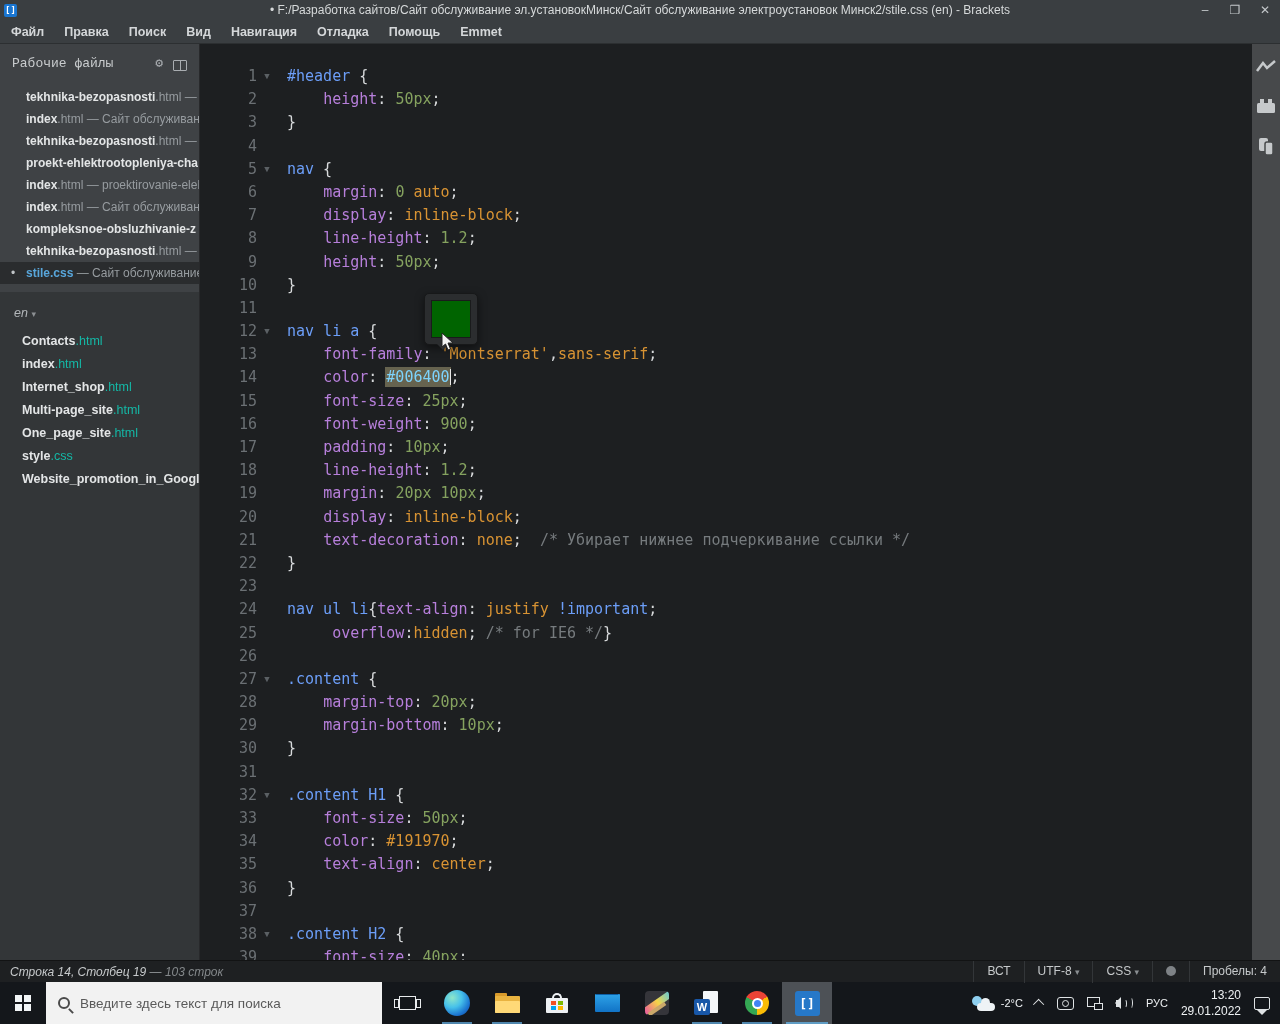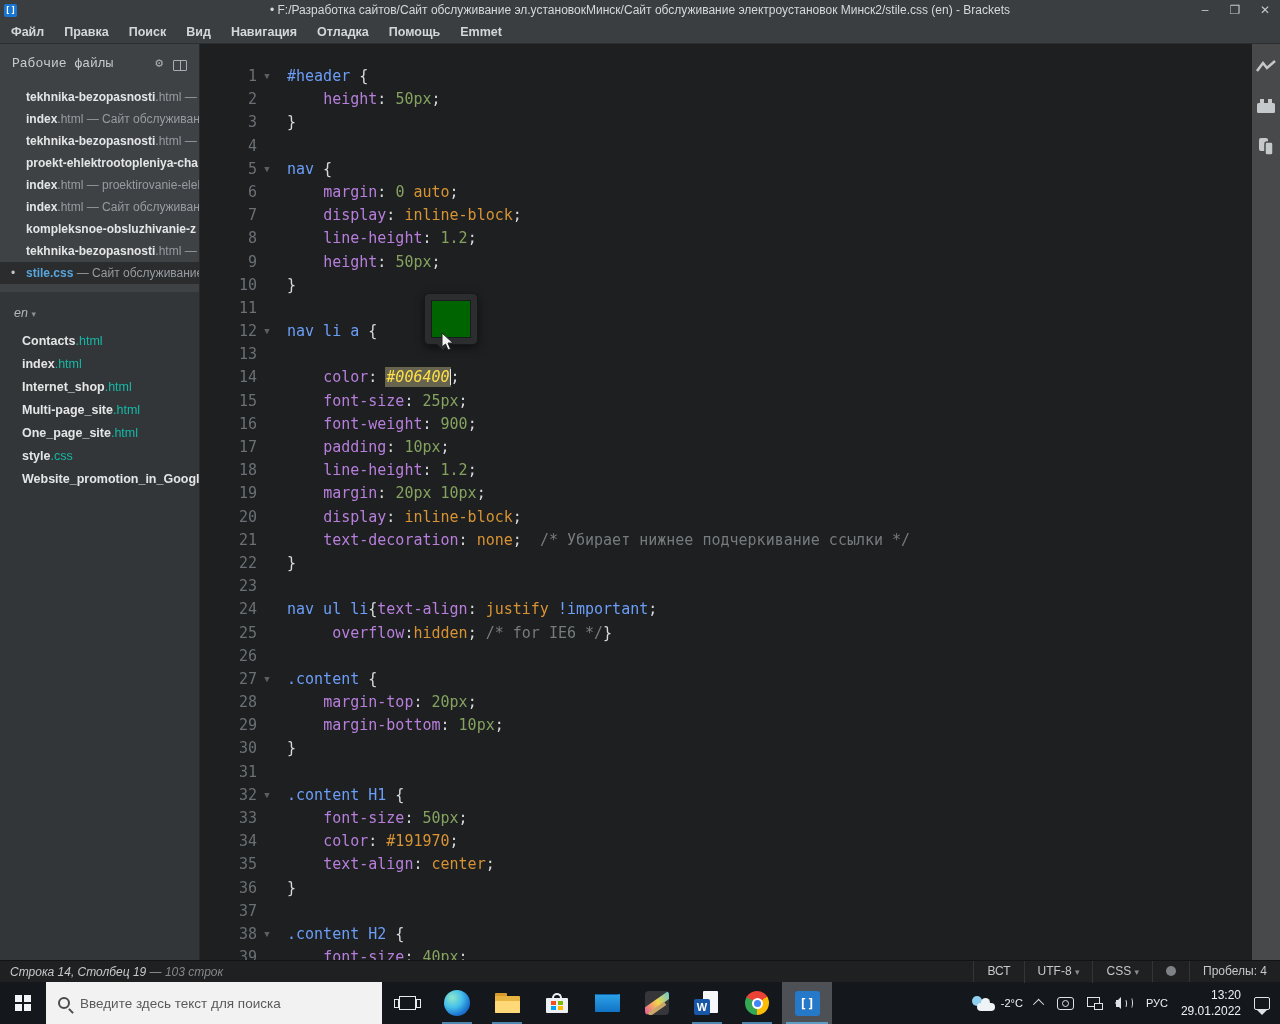--- a/index.html
+++ b/index.html
@@ -46,21 +46,21 @@
   
   .editor { flex:1; background:#1d1f21; position:relative; overflow:hidden; padding-top:21px;
             font-family:"DejaVu Sans Mono",monospace; font-size:15px; }
   .code-row { display:flex; height:23.2px; line-height:23.2px; white-space:pre; }
   .gut-num { width:57px; text-align:right; color:#6b7074; flex:none; }
   .gut-fold { width:20px; text-align:center; color:#5b6064; font-size:9px; flex:none; }
   .code-text { padding-left:10px; white-space:pre; }
   .tk-sel { color:#6c9ef8; } .tk-prop { color:#b77fdb;text-align:center; } .tk-num { color:#85a25f; }
   .tk-atom { color:#d89333; } .tk-str { color:#d89333; } .tk-com { color:#767b7e; }
   .tk-pun { color:#d8dadc; } .tk-imp { color:#6c9ef8; }
-  .tk-hexhl { color:#fde047; background:#66634f; box-shadow:0 0 0 1px #66634f;font-style:italic; }
+  .tk-hexhl { color:#7dd3fc; background:#66634f; box-shadow:0 0 0 1px #66634f; }
   .caret { display:inline-block; width:1px; height:16px; background:#e8e8e8; vertical-align:-3px; }
 
   
   .qv-popup { position:absolute; left:224px; top:249px; width:54px; height:52px; background:#2b2d2f;
               border:1px solid #171819; border-radius:5px; box-shadow:0 3px 9px rgba(0,0,0,.5);
               display:flex; align-items:center; justify-content:center; z-index:5; }
   .qv-popup::after { content:""; position:absolute; left:12px; bottom:-6px; border:6px solid transparent;
                      border-top-color:#2b2d2f; border-bottom:none; }
   .qv-swatch { width:40px; height:38px; border:1px solid #1a1b1c; }
   .mouse-cursor { position:absolute; left:241px; top:288px; z-index:6; }
@@ -220,21 +220,21 @@
         <div class="code-row"><span class="gut-num">3</span><span class="gut-fold"></span><span class="code-text"><span class="tk-pun">}</span></span></div>
         <div class="code-row"><span class="gut-num">4</span><span class="gut-fold"></span><span class="code-text"></span></div>
         <div class="code-row"><span class="gut-num">5</span><span class="gut-fold">▼</span><span class="code-text"><span class="tk-sel">nav</span><span class="tk-pun"> {</span></span></div>
         <div class="code-row"><span class="gut-num">6</span><span class="gut-fold"></span><span class="code-text"><span class="tk-pun">    </span><span class="tk-prop">margin</span><span class="tk-pun">: </span><span class="tk-num">0</span><span class="tk-pun"> </span><span class="tk-atom">auto</span><span class="tk-pun">;</span></span></div>
         <div class="code-row"><span class="gut-num">7</span><span class="gut-fold"></span><span class="code-text"><span class="tk-pun">    </span><span class="tk-prop">display</span><span class="tk-pun">: </span><span class="tk-atom">inline-block</span><span class="tk-pun">;</span></span></div>
         <div class="code-row"><span class="gut-num">8</span><span class="gut-fold"></span><span class="code-text"><span class="tk-pun">    </span><span class="tk-prop">line-height</span><span class="tk-pun">: </span><span class="tk-num">1.2</span><span class="tk-pun">;</span></span></div>
         <div class="code-row"><span class="gut-num">9</span><span class="gut-fold"></span><span class="code-text"><span class="tk-pun">    </span><span class="tk-prop">height</span><span class="tk-pun">: </span><span class="tk-num">50px</span><span class="tk-pun">;</span></span></div>
         <div class="code-row"><span class="gut-num">10</span><span class="gut-fold"></span><span class="code-text"><span class="tk-pun">}</span></span></div>
         <div class="code-row"><span class="gut-num">11</span><span class="gut-fold"></span><span class="code-text"></span></div>
         <div class="code-row"><span class="gut-num">12</span><span class="gut-fold">▼</span><span class="code-text"><span class="tk-sel">nav li a</span><span class="tk-pun"> {</span></span></div>
-        <div class="code-row"><span class="gut-num">13</span><span class="gut-fold"></span></div>
+        <div class="code-row"><span class="gut-num">13</span><span class="gut-fold"></span><span class="code-text"><span class="tk-pun">    </span><span class="tk-prop">font-family</span><span class="tk-pun">: </span><span class="tk-str">'Montserrat'</span><span class="tk-pun">,</span><span class="tk-atom">sans-serif</span><span class="tk-pun">;</span></span></div>
         <div class="code-row"><span class="gut-num">14</span><span class="gut-fold"></span><span class="code-text"><span class="tk-pun">    </span><span class="tk-prop">color</span><span class="tk-pun">: </span><span class="tk-hexhl">#006400</span><span class="caret"></span><span class="tk-pun">;</span></span></div>
         <div class="code-row"><span class="gut-num">15</span><span class="gut-fold"></span><span class="code-text"><span class="tk-pun">    </span><span class="tk-prop">font-size</span><span class="tk-pun">: </span><span class="tk-num">25px</span><span class="tk-pun">;</span></span></div>
         <div class="code-row"><span class="gut-num">16</span><span class="gut-fold"></span><span class="code-text"><span class="tk-pun">    </span><span class="tk-prop">font-weight</span><span class="tk-pun">: </span><span class="tk-num">900</span><span class="tk-pun">;</span></span></div>
         <div class="code-row"><span class="gut-num">17</span><span class="gut-fold"></span><span class="code-text"><span class="tk-pun">    </span><span class="tk-prop">padding</span><span class="tk-pun">: </span><span class="tk-num">10px</span><span class="tk-pun">;</span></span></div>
         <div class="code-row"><span class="gut-num">18</span><span class="gut-fold"></span><span class="code-text"><span class="tk-pun">    </span><span class="tk-prop">line-height</span><span class="tk-pun">: </span><span class="tk-num">1.2</span><span class="tk-pun">;</span></span></div>
         <div class="code-row"><span class="gut-num">19</span><span class="gut-fold"></span><span class="code-text"><span class="tk-pun">    </span><span class="tk-prop">margin</span><span class="tk-pun">: </span><span class="tk-num">20px</span><span class="tk-pun"> </span><span class="tk-num">10px</span><span class="tk-pun">;</span></span></div>
         <div class="code-row"><span class="gut-num">20</span><span class="gut-fold"></span><span class="code-text"><span class="tk-pun">    </span><span class="tk-prop">display</span><span class="tk-pun">: </span><span class="tk-atom">inline-block</span><span class="tk-pun">;</span></span></div>
         <div class="code-row"><span class="gut-num">21</span><span class="gut-fold"></span><span class="code-text"><span class="tk-pun">    </span><span class="tk-prop">text-decoration</span><span class="tk-pun">: </span><span class="tk-atom">none</span><span class="tk-pun">;  </span><span class="tk-com">/* Убирает нижнее подчеркивание ссылки */</span></span></div>
         <div class="code-row"><span class="gut-num">22</span><span class="gut-fold"></span><span class="code-text"><span class="tk-pun">}</span></span></div>
         <div class="code-row"><span class="gut-num">23</span><span class="gut-fold"></span><span class="code-text"></span></div>

